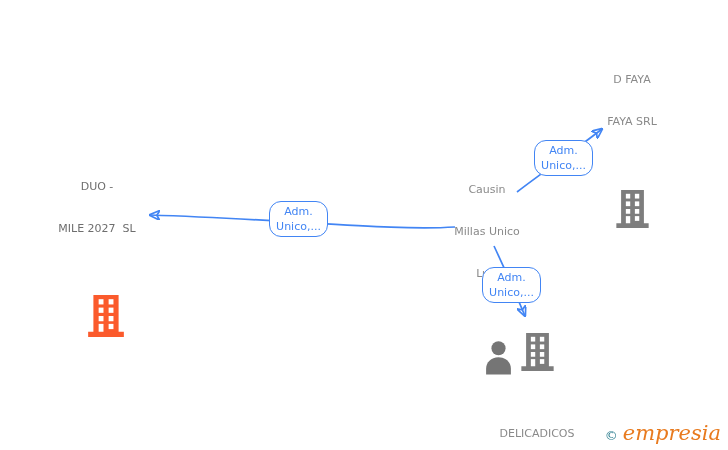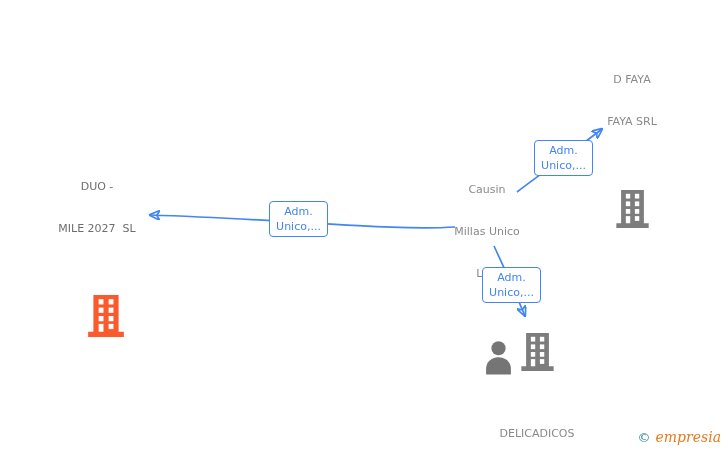--- a/index.html
+++ b/index.html
@@ -34,21 +34,21 @@
   .icon.gray svg { color: #7d7d7d; }
   .icon.orange svg { color: #fb5a2c; }
 
   .elabel {
     position: absolute;
     box-sizing: border-box;
     width: 59px;
     height: 36px;
     background: #ffffff;
     border: 1.6px solid #4285F4;
-    border-radius: 4px;
+    border-radius: 12px;
     color: #4285F4;
     font-size: 11px;
     line-height: 15px;
     text-align: center;
     padding-top: 2px;
     cursor: pointer;
   }
 
   .wm {
     position: absolute;
@@ -57,21 +57,21 @@
     display: flex;
     align-items: baseline;
     gap: 5px;
     cursor: pointer;
   }
   .wm .csym { color: #2e7f90; font-size: 13px; }
   .wm .brand {
     font-family: "DejaVu Serif", "Liberation Serif", serif;
     font-style: italic;
     color: #e87a1e;
-    font-size: 14px;
+    font-size: 21px;
   }
 </style>
 </head>
 <body>
 
 <div class="canvas">
 
   <svg class="edges" width="728" height="450">
     <defs>
       <marker id="arrowhead" viewBox="0 0 11 10" refX="10" refY="5" markerWidth="11" markerHeight="10" markerUnits="userSpaceOnUse" orient="auto">

